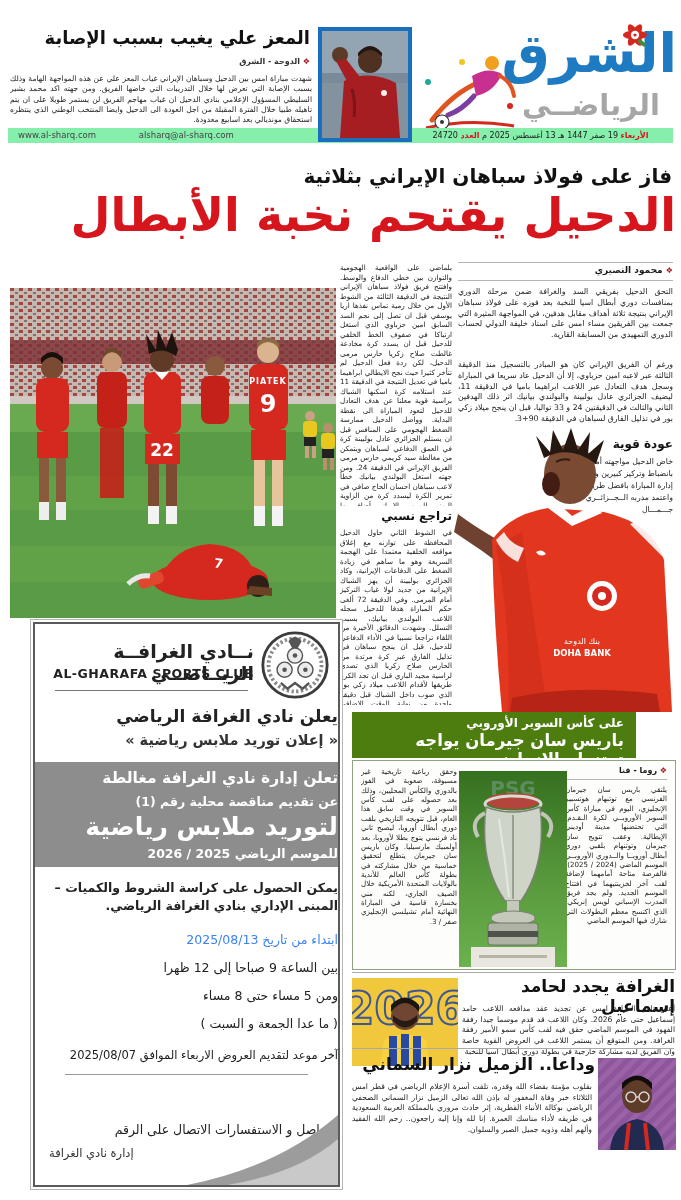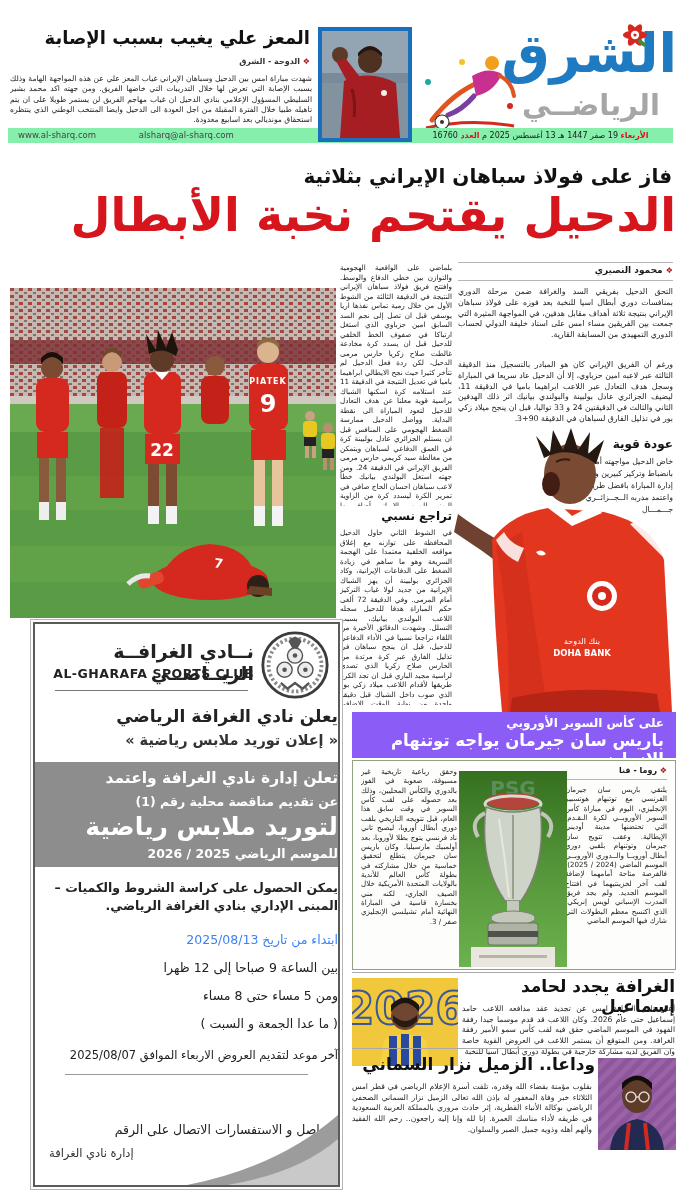--- a/index.html
+++ b/index.html
@@ -50,21 +50,21 @@
       <circle cx="16" cy="30" r="3" fill="#1ea8a0"></circle>
       <circle cx="50" cy="10" r="3" fill="#f3c522"></circle>
       <circle cx="98" cy="54" r="3" fill="#d5281f"></circle>
     </svg>
   </div>
 
   <div class="abs cream" style="left:408px;top:128px;width:265px;height:15px;font-size:8px;line-height:15px;text-align:center;">
     <span class="red bold">الأربعاء</span>
     <span>19 صفر 1447 هـ 13 أغسطس 2025 م</span>
     <span class="red bold">العدد</span>
-    <span>16760</span>
+    <span>24720</span>
   </div>
 
   <div class="abs cream" style="left:8px;top:128px;width:404px;height:15px;direction:ltr;font-size:8.5px;line-height:15px;color:#444;">
     <span style="margin-left:10px;">www.al-sharq.com</span>
     <span style="margin-left:40px;">alsharq@al-sharq.com</span>
   </div>
 
   <div class="abs rt bold" style="left:12px;top:27px;width:298px;font-size:18px;color:#111;">المعز علي يغيب بسبب الإصابة</div>
   <div class="abs rt" style="left:110px;top:57px;width:200px;font-size:8px;font-weight:bold;color:#333;">
     <span class="bullet">❖</span>
@@ -230,21 +230,21 @@
       </svg>
     </div>
     <div class="abs ctr bold" style="right:84px;top:16px;left:8px;font-size:19px;color:#222;">نــادي الغرافــة الريــاضــي</div>
     <div class="abs ctr bold" style="right:84px;top:42px;left:8px;font-size:12.5px;letter-spacing:0.5px;direction:ltr;color:#222;">AL-GHARAFA SPORTS CLUB</div>
     <div class="abs" style="right:90px;left:20px;top:66px;border-top:1px solid #777;"></div>
 
     <div class="abs ctr bold" style="left:0;top:82px;width:100%;font-size:17px;color:#222;">يعلن نادي الغرافة الرياضي</div>
     <div class="abs ctr bold" style="left:0;top:108px;width:100%;font-size:14.5px;color:#333;">« إعلان توريد ملابس رياضية »</div>
 
     <div class="abs" style="left:0;top:138px;width:100%;height:105px;background:#8d8d8d;color:#fff;">
-      <div class="abs ctr bold" style="left:0;top:7px;width:100%;font-size:15.5px;">تعلن إدارة نادي الغرافة واعتمد</div>
+      <div class="abs ctr bold" style="left:0;top:7px;width:100%;font-size:15.5px;">تعلن إدارة نادي الغرافة مغالطة</div>
       <div class="abs ctr bold" style="left:0;top:32px;width:100%;font-size:12.5px;">عن تقديم مناقصة محلية رقم (1)</div>
       <div class="abs ctr bold" style="left:0;top:50px;width:100%;font-size:25px;">لتوريد ملابس رياضية</div>
       <div class="abs ctr bold" style="left:0;top:84px;width:100%;font-size:12.5px;">للموسم الرياضي 2025 / 2026</div>
     </div>
 
     <div class="abs ctr bold" style="left:0;top:256px;width:100%;font-size:12.5px;color:#222;">يمكن الحصول على كراسة الشروط والكميات –</div>
     <div class="abs ctr bold" style="left:0;top:274px;width:100%;font-size:12.5px;color:#222;">المبنى الإداري بنادي الغرافة الرياضي.</div>
     <div class="abs ctr" style="left:0;top:308px;width:100%;font-size:12.5px;color:#3b82f6;">ابتداء من تاريخ 2025/08/13</div>
     <div class="abs ctr" style="left:0;top:336px;width:100%;font-size:12.5px;color:#222;">بين الساعة 9 صباحا إلى 12 ظهرا</div>
     <div class="abs ctr" style="left:0;top:364px;width:100%;font-size:12.5px;color:#222;">ومن 5 مساء حتى 8 مساء</div>
@@ -255,21 +255,21 @@
     <div class="abs" style="left:14px;top:522px;font-size:11.5px;color:#333;">إدارة نادي الغرافة</div>
 
     <div class="abs" style="left:0;bottom:0;width:100%;height:80px;pointer-events:none;">
       <svg viewBox="0 0 299 80" width="100%" height="80" preserveAspectRatio="none">
         <path d="M299,80 L150,80 Q240,62 299,10 Z" fill="#9c9c9c"></path>
         <path d="M299,80 L190,80 Q260,68 299,34 Z" fill="#c9c9c9"></path>
       </svg>
     </div>
   </div>
 
-  <div class="abs" style="left:352px;top:712px;width:324px;height:46px;background:#8b5cf6;color:#fff;">
+  <div class="abs" style="left:352px;top:712px;width:284px;height:46px;background:#4d7c0f;color:#fff;">
     <div class="rt bold" style="padding:4px 12px 0 0;font-size:12px;">على كأس السوبر الأوروبي</div>
     <div class="rt bold" style="padding:1px 12px 0 0;font-size:16.5px;">باريس سان جيرمان يواجه توتنهام الإنجليزي</div>
   </div>
 
   <div class="abs" style="left:352px;top:760px;width:322px;height:208px;border:1px solid #8fa383;background:#fdfdfb;">
     <div class="abs rt" style="right:8px;top:5px;width:100px;font-size:8px;font-weight:bold;">
       <span class="bullet">❖</span>
       <span>روما - قنا</span>
     </div>
     <div class="abs hair" style="right:8px;top:18px;width:100px;"></div>

